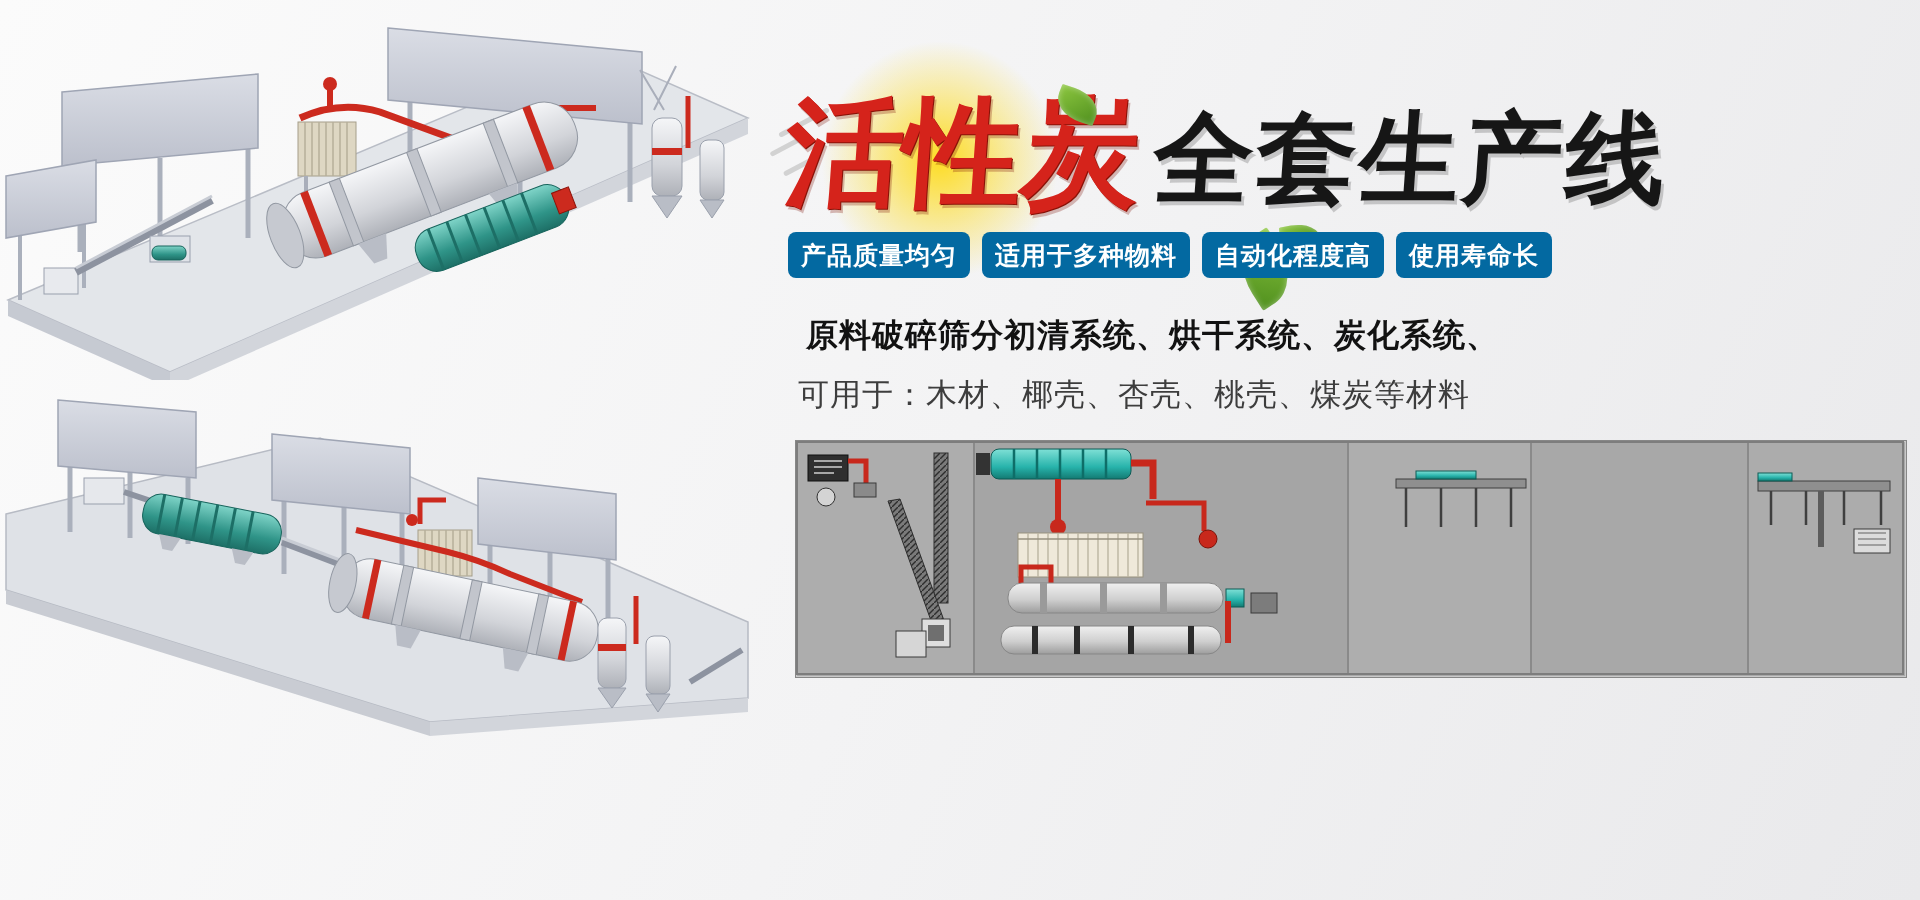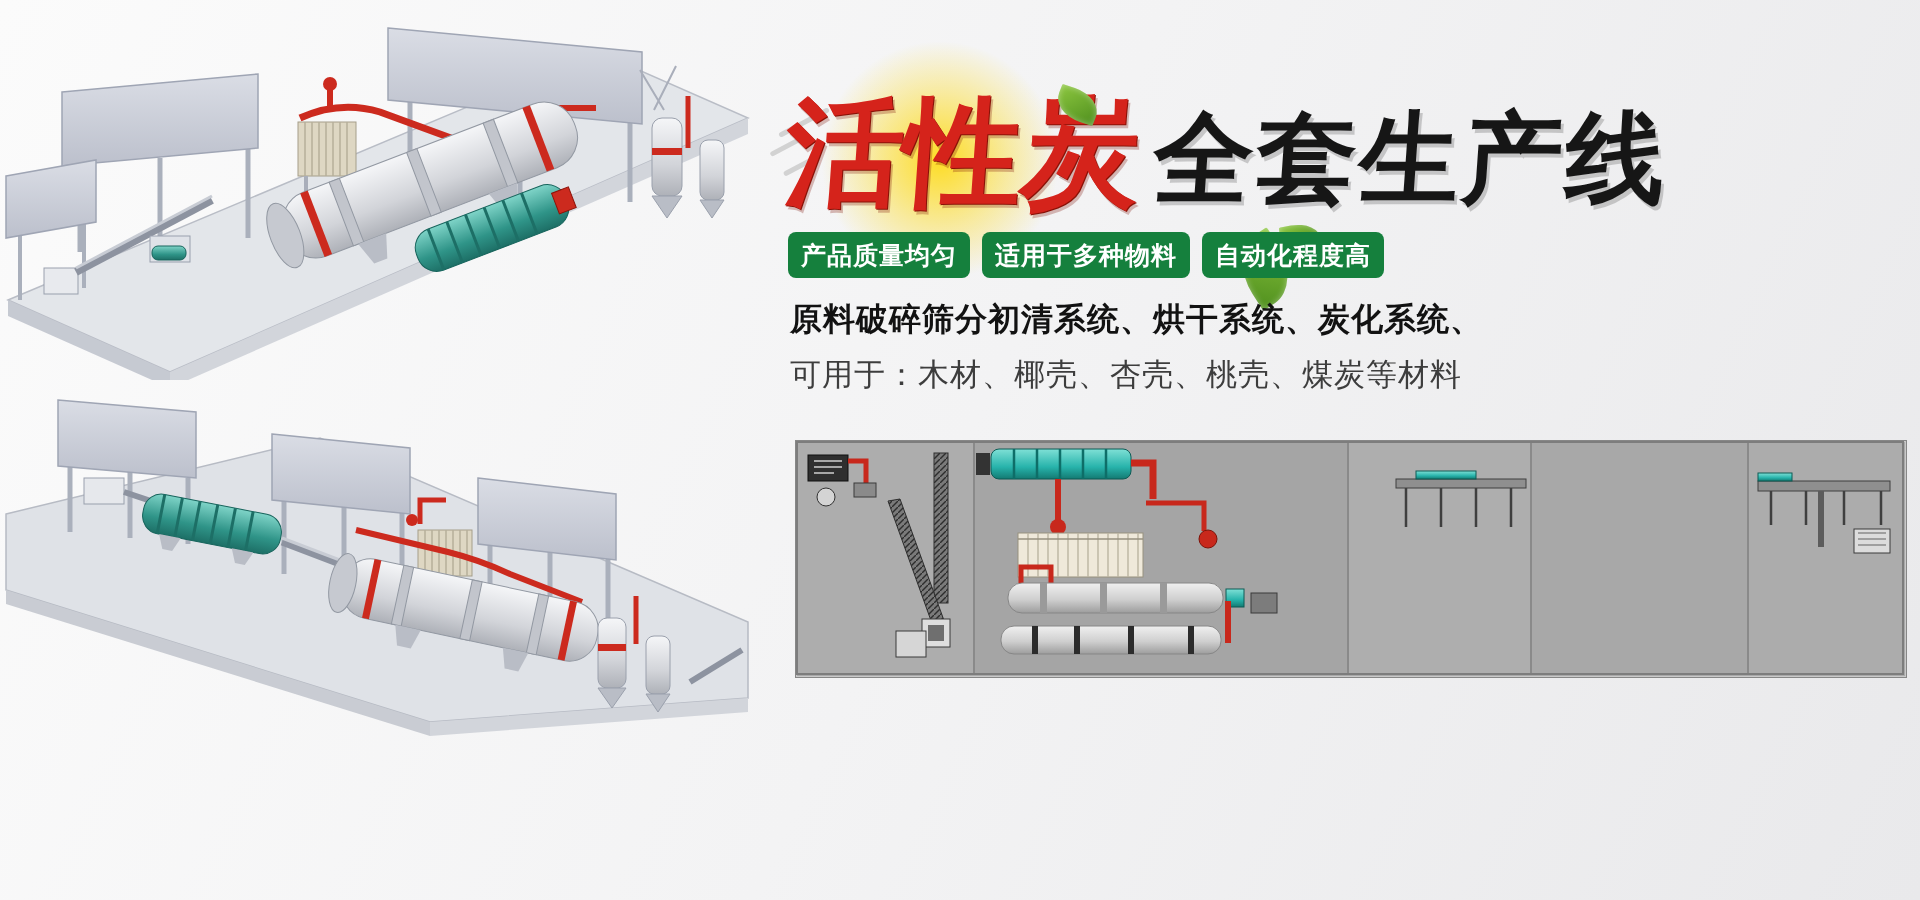--- a/index.html
+++ b/index.html
@@ -31,26 +31,26 @@
   .title-black{font-size:100px;font-weight:900;color:#161616;margin-left:14px;letter-spacing:3px;
     text-shadow:3px 4px 0 rgba(0,0,0,.18);}
 
   .leaf{position:absolute;background:linear-gradient(135deg,#8cc63f,#4f8f1e);
     border-radius:4% 70% 4% 70%;box-shadow:inset 0 0 6px rgba(255,255,255,.4);}
   .leaf1{left:266px;top:16px;width:44px;height:30px;transform:rotate(18deg);}
   .leaf2{left:452px;top:172px;width:70px;height:46px;transform:rotate(55deg);}
   .leaf3{left:500px;top:150px;width:40px;height:26px;transform:rotate(-10deg);}
 
   .badges{position:absolute;left:8px;top:232px;display:flex;gap:12px;}
-  .badge{background:#15803d;color:#ffffff;font-size:25px;font-weight:700;height:46px;line-height:46px;
+  .badge{background:#0369a1;color:#ffffff;font-size:25px;font-weight:700;height:46px;line-height:46px;
     padding:0 13px;border-radius:8px;letter-spacing:1px;}
 
   .desc{position:absolute;left:10px;top:296px;}
-  .desc-line{font-size:32px;font-weight:800;color:#121212;line-height:46px;margin:0;letter-spacing:1px;}
-  .usage-line{font-size:31px;font-weight:400;color:#3d3d3d;margin:12px 0 0;letter-spacing:1px;}
+  .desc-line{font-size:32px;font-weight:800;color:#121212;line-height:46px;margin:16px;letter-spacing:1px;}
+  .usage-line{font-size:31px;font-weight:400;color:#3d3d3d;margin:12px 8px 0;letter-spacing:1px;}
 
   .diagram-panel{position:absolute;left:15px;top:440px;width:1110px;height:236px;
     border:1px solid #878787;background:#a9a9a9;box-shadow:inset 0 0 0 1px #c9c9c9;}
   .diagram-panel svg{display:block;}
 </style>
 </head>
 <body>
 
 <div class="banner">
 
@@ -247,20 +247,21 @@
       <span class="title-red">活性炭</span><span class="title-black">全套生产线</span>
       <div class="leaf leaf1"></div>
       <div class="leaf leaf2"></div>
       <div class="leaf leaf3"></div>
     </div>
 
     <div class="badges">
       <span class="badge">产品质量均匀</span>
       <span class="badge">适用于多种物料</span>
       <span class="badge">自动化程度高</span>
+      <span class="badge">使用寿命长</span>
     </div>
 
     <div class="desc">
       <p class="desc-line">原料破碎筛分初清系统、烘干系统、炭化系统、</p>
       <p class="usage-line">可用于：木材、椰壳、杏壳、桃壳、煤炭等材料</p>
     </div>
 
     <div class="diagram-panel">
       <svg width="1108" height="234" viewBox="0 0 1108 234">
         <defs>

